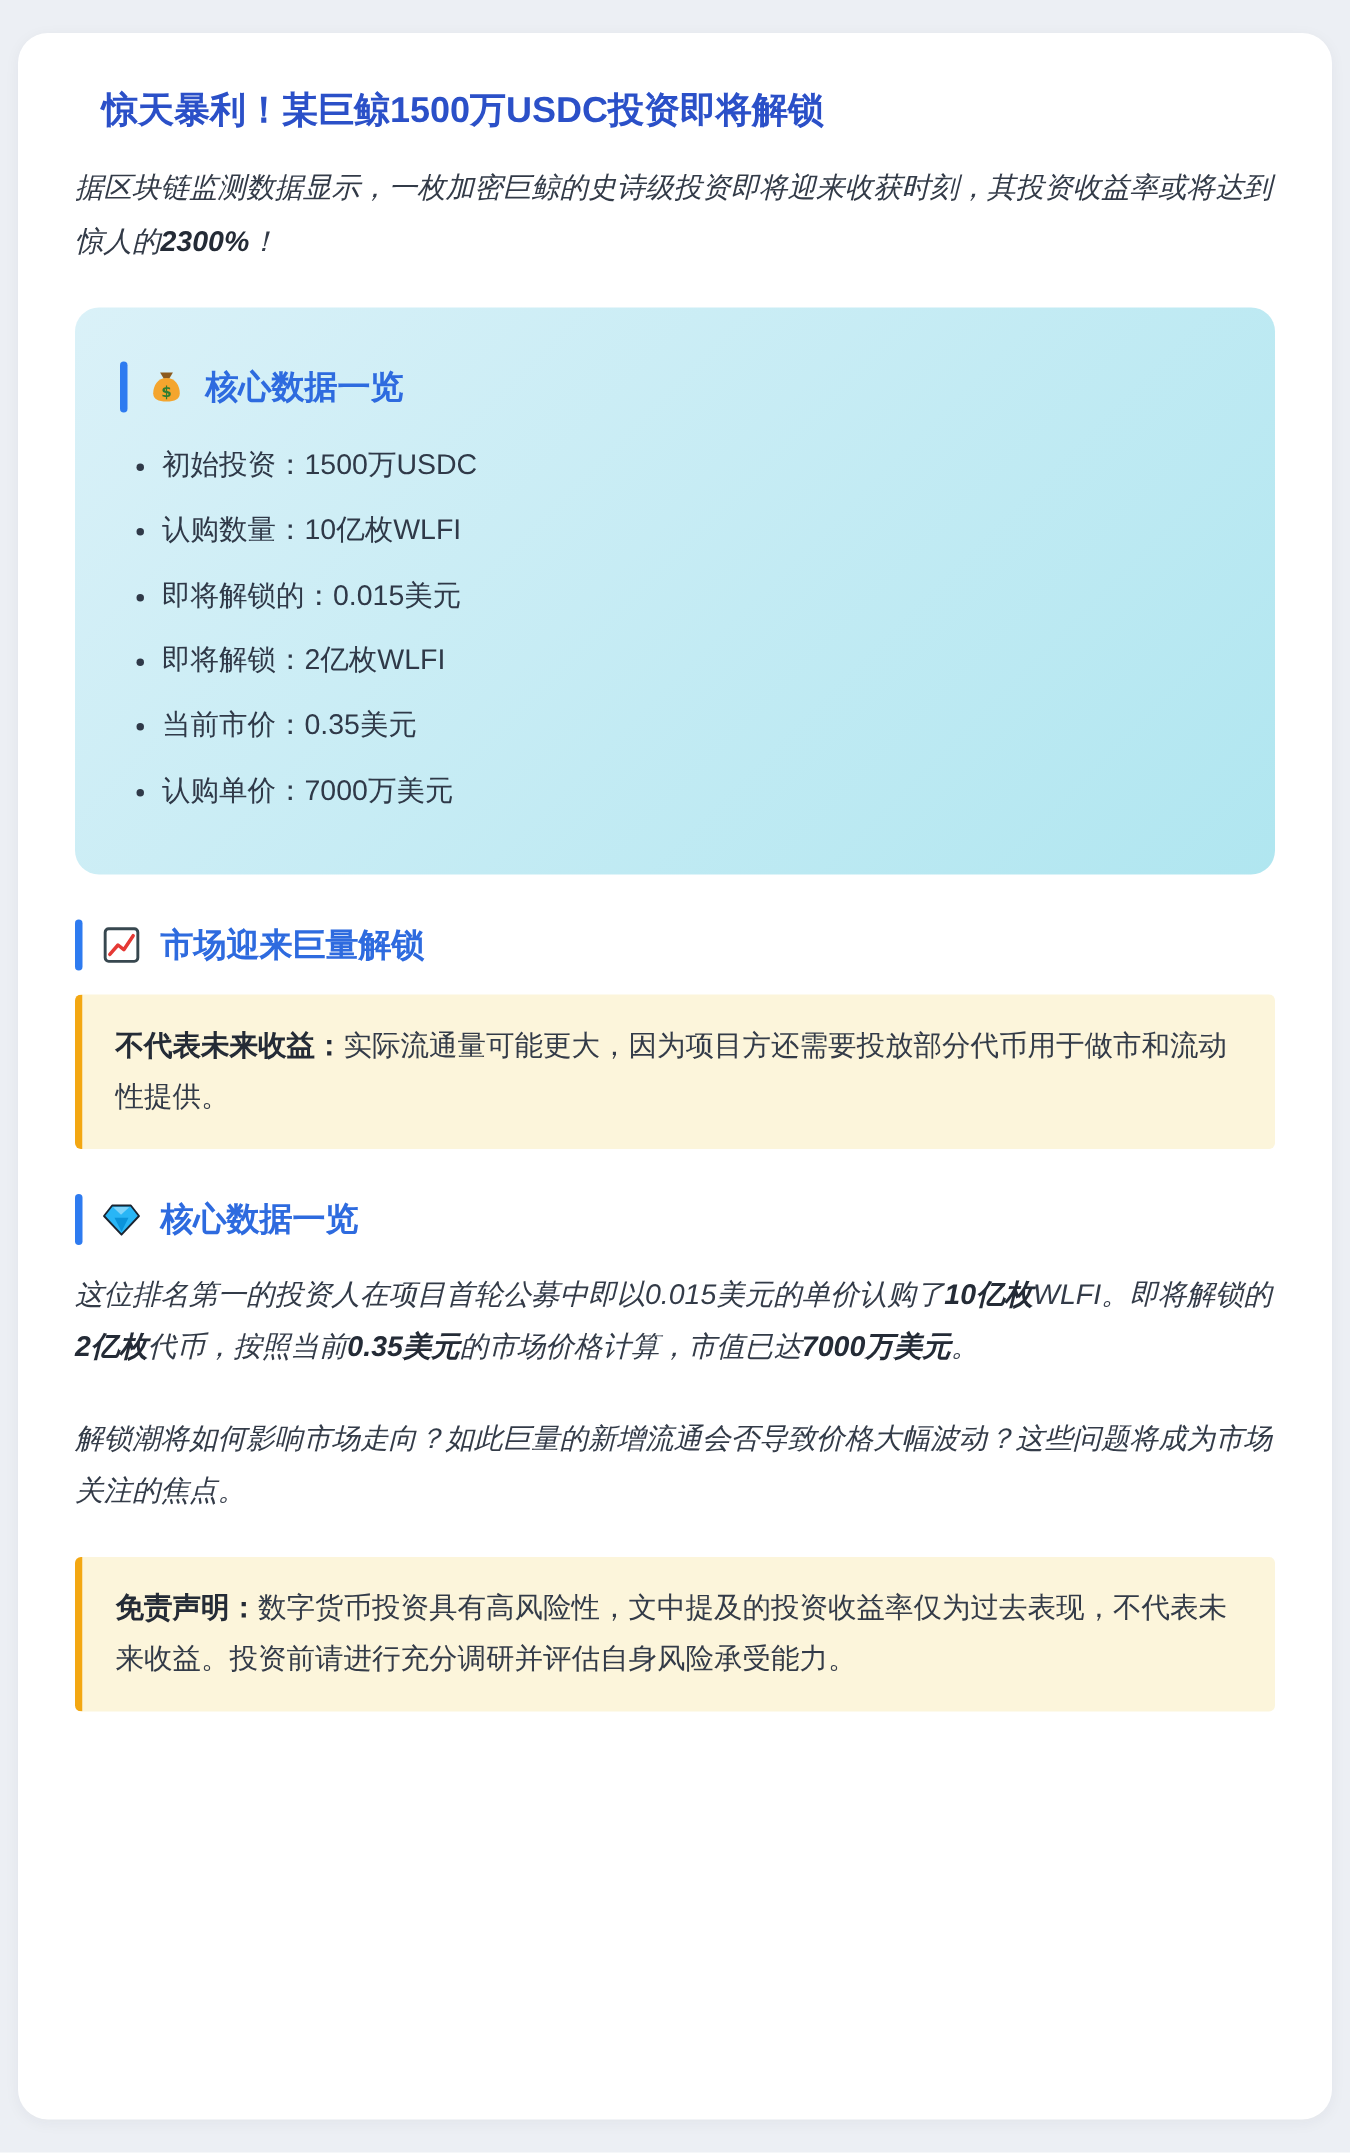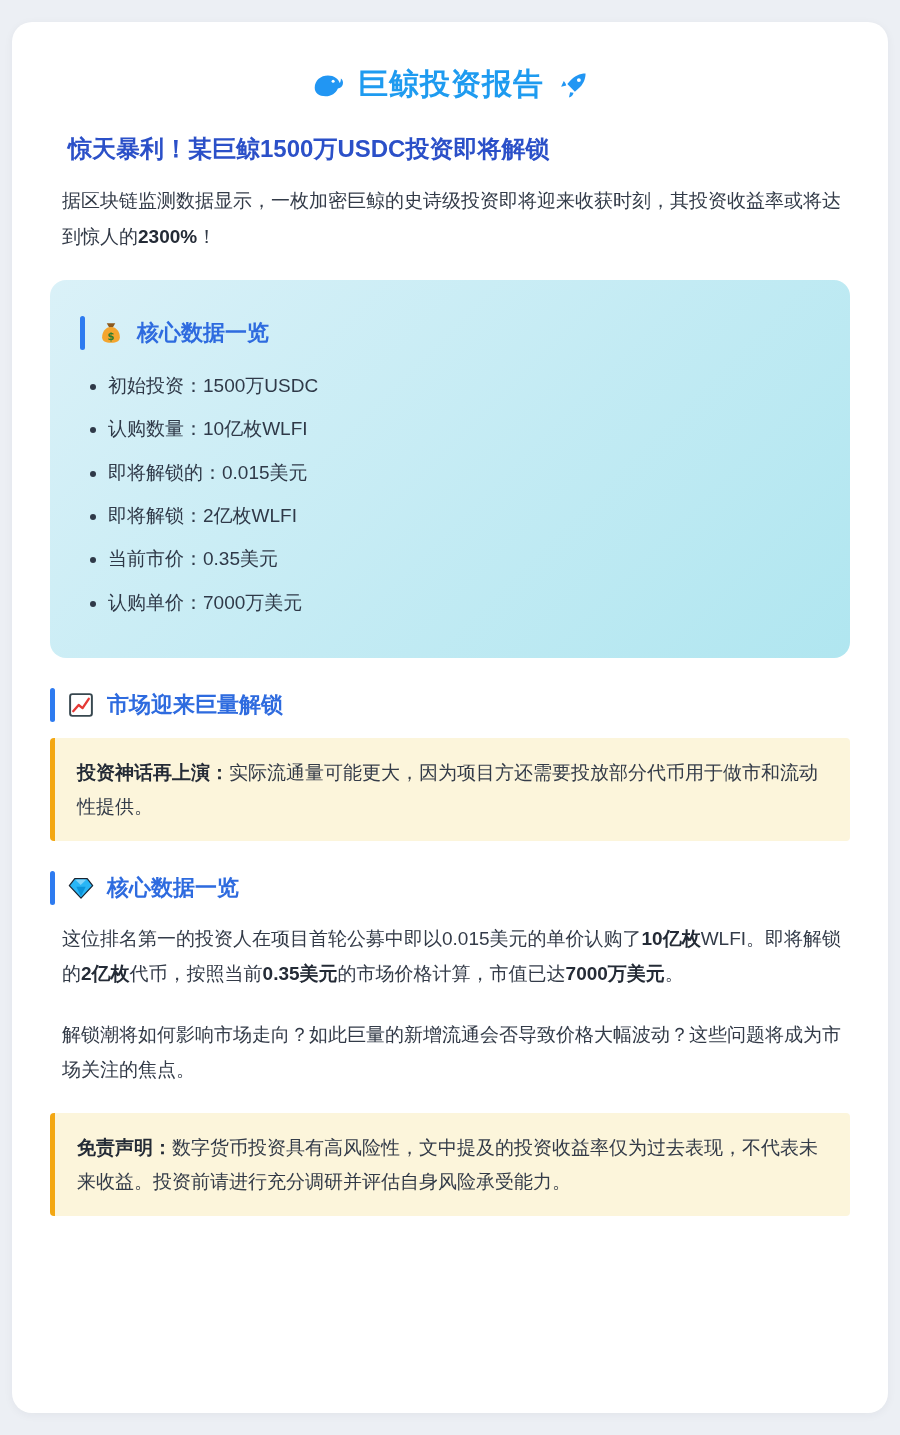--- a/index.html
+++ b/index.html
@@ -29,21 +29,22 @@
   .icon svg { display: block; }
 
   
   .headline { display: flex; align-items: flex-end; gap: 13px; margin: 0 0 18px 0; }
   .h-bar { width: 5px; border-radius: 3px; background: #2E7BF0; flex: none; }
   .headline-text { font-size: 24px; font-weight: bold; color: #2B50C8; line-height: 1.35; }
 
   
   p.body {
     font-size: 19px; color: #333B48; line-height: 1.85;
-    margin: 0 0 26px 12px;
+    margin: 0 0 26px 0;
+    font-style: italic;
   }
   p.body strong { font-weight: bold; color: #242B36; }
 
   
   .core-box {
     background: linear-gradient(135deg, #DAF1F8 0%, #B0E6F0 100%);
     border-radius: 16px;
     padding: 36px 30px 34px 30px;
     margin: 2px 0 30px 0;
   }
@@ -66,35 +67,20 @@
     font-size: 19px; line-height: 1.75; color: #333B48;
   }
   .callout strong { color: #242B36; }
 </style>
 </head>
 <body>
 
 <div class="page">
   <div class="card">
 
-    <div class="doc-title">
-      <span class="icon">
-        <svg width="34" height="34" viewBox="0 0 36 36">
-          <path fill="#2196F3" d="M5 21c0-8 6.5-13 14-13 6.5 0 11 3.5 12.5 8 .8-1.5 1.3-3.2 1.2-5 1.8 1.2 2.8 3.8 2 6.5-.7 2.3-2.6 3.9-5.2 4.2C27.4 26.6 22.6 30 16.5 30 9.5 30 5 26.6 5 21z"></path>
-          <circle fill="#ffffff" cx="24.5" cy="14" r="1.6"></circle>
-        </svg>
-      </span>
-      <span class="doc-title-text">巨鲸投资报告</span>
-      <span class="icon">
-        <svg width="32" height="32" viewBox="0 0 36 36">
-          <path fill="#2196F3" d="M31 5c-6.5 0-13 3-17.3 8.3L10.5 17l8.5 8.5 3.7-3.2C28 18 31 11.5 31 5zM9.3 18.6L3.5 20l3-6.5c1.3 1.3 2.3 3.1 2.8 5.1zm8.1 8.1c0 2-1.8 4.4-5.1 5.3l1.4-5.8 3.7.5z"></path>
-          <circle fill="#ffffff" cx="23.5" cy="12.5" r="2.2"></circle>
-        </svg>
-      </span>
-    </div>
 
     <div class="headline">
       <span class="h-bar"></span>
       <span class="headline-text">惊天暴利！某巨鲸1500万USDC投资即将解锁</span>
     </div>
 
     <p class="body"><span>据区块链监测数据显示，一枚加密巨鲸的史诗级投资即将迎来收获时刻，其投资收益率或将达到惊人的</span><strong>2300%</strong><span>！</span></p>
 
     <div class="core-box">
       <div class="section-h">
@@ -123,21 +109,21 @@
       <span class="icon">
         <svg width="28" height="28" viewBox="0 0 36 36">
           <rect x="4" y="4" width="28" height="28" rx="3" fill="#ffffff" stroke="#37474F" stroke-width="2.5"></rect>
           <polyline points="8,26 15,18 20,22 28,10" fill="none" stroke="#E53935" stroke-width="3" stroke-linecap="round" stroke-linejoin="round"></polyline>
         </svg>
       </span>
       <span class="section-title">市场迎来巨量解锁</span>
     </div>
 
     <div class="callout">
-      <strong>投资神话再上演：</strong><span>实际流通量可能更大，因为项目方还需要投放部分代币用于做市和流动性提供。</span>
+      <strong>不代表未来收益：</strong><span>实际流通量可能更大，因为项目方还需要投放部分代币用于做市和流动性提供。</span>
     </div>
 
     <div class="section-h">
       <span class="h-bar"></span>
       <span class="icon">
         <svg width="28" height="28" viewBox="0 0 36 36">
           <path fill="#29B6F6" stroke="#1B2430" stroke-width="1.6" stroke-linejoin="round" d="M10 6h16l7 9-15 16L3 15z"></path>
           <path fill="#81D4FA" d="M10.8 7.5l6.8 6.5 7-6.5-3-.3h-8z"></path>
           <path fill="#0288D1" d="M12 16.5h12L18 28.5z" opacity="0.75"></path>
         </svg>

